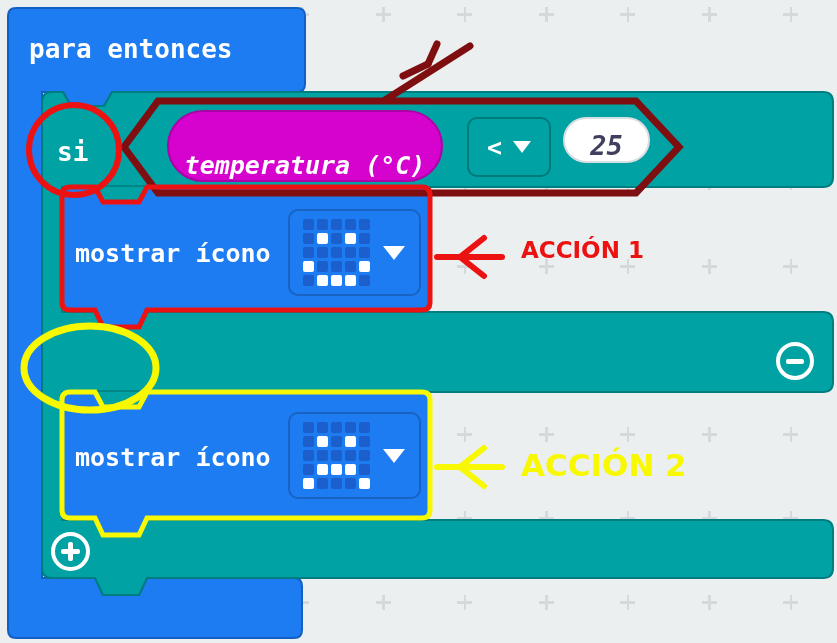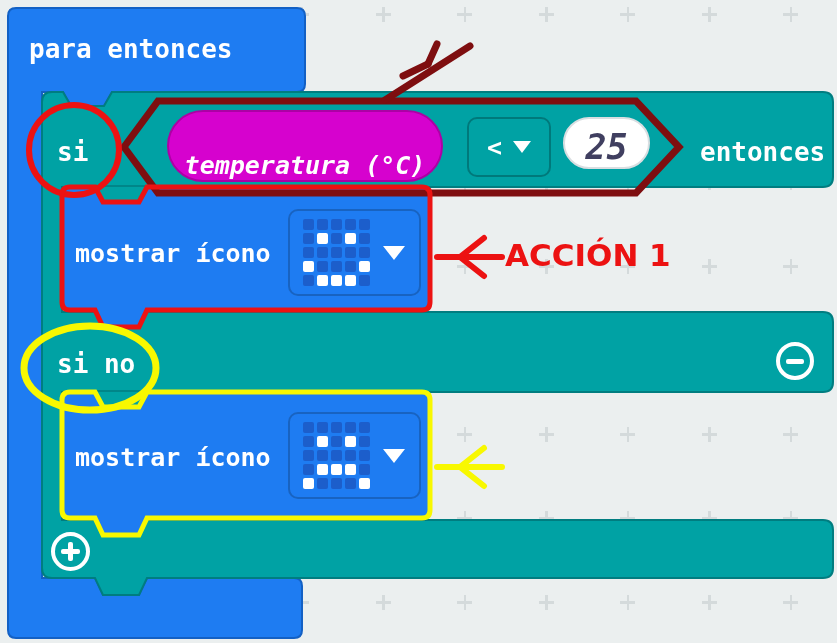--- a/index.html
+++ b/index.html
@@ -42,23 +42,23 @@
   }
   .dropdown{
     position:absolute;z-index:2;left:467px;top:117px;width:84px;height:60px;
     border-radius:10px;border:2px solid rgba(0,0,0,0.25);box-sizing:border-box;
     display:flex;align-items:center;justify-content:center;gap:11px;
     color:#fff;font-size:25px;font-weight:bold;
   }
   .caret{width:0;height:0;border-left:11px solid transparent;border-right:11px solid transparent;border-top:14px solid #fff;}
   .caret.small{border-left-width:9px;border-right-width:9px;border-top-width:12px;}
   .pill.number{
-    left:563px;top:117px;width:87px;height:52px;border-radius:31px;
+    left:563px;top:117px;width:87px;height:46px;border-radius:31px;
     background:#fff;border:2px solid #d9dee1;box-sizing:border-box;
-    color:var(--c-number_text);font-size:35px;
+    color:var(--c-number_text);font-size:27px;
   }
   .icon-field{
     position:absolute;z-index:2;width:133px;height:87px;left:288px;
     border-radius:10px;border:2px solid rgba(0,0,0,0.2);box-sizing:border-box;
     display:flex;align-items:center;padding-left:13px;
   }
   .icon-field .led-grid{display:grid;grid-template-columns:repeat(5,11px);grid-auto-rows:11px;gap:3px;}
   .icon-field .caret{margin-left:13px;}
   .cell{width:11px;height:11px;border-radius:2px;background:var(--c-cell_dark);}
   .cell.lit{background:#fff;}
@@ -71,21 +71,21 @@
   .btn-minus .bar{width:18px;height:5px;background:#fff;border-radius:2px;}
   .btn-plus{left:51px;top:532px;width:31px;height:31px;}
   .btn-plus .vbar{position:absolute;width:5px;height:19px;background:#fff;border-radius:2px;}
   .btn-plus .hbar{position:absolute;width:19px;height:5px;background:#fff;border-radius:2px;}
 
   .anno-label{
     position:absolute;z-index:4;font-family:"DejaVu Sans","Liberation Sans",sans-serif;
     font-weight:bold;white-space:nowrap;
   }
   .lbl-condicion{left:462px;top:27px;font-size:34px;color:var(--c-maroon);}
-  .lbl-accion1{left:505px;top:237px;font-size:31px;color:var(--c-red);}
+  .lbl-accion1{left:521px;top:237px;font-size:23px;color:var(--c-red);}
   .lbl-accion2{left:521px;top:447px;font-size:31px;color:var(--c-yellow);}
 </style>
 </head>
 <body>
 
 <div class="stage">
 
   <div class="layer" id="grid-layer">
       <div class="plus-mark" style="left: 49.5px; top: 6.5px;"></div>
       <div class="plus-mark" style="left: 131px; top: 6.5px;"></div>
@@ -193,21 +193,20 @@
 
   <div class="dropdown" style="background:var(--c-teal);">
     <span>&lt;</span>
     <span class="caret small"></span>
   </div>
 
   <div class="pill number">
     <span>25</span>
   </div>
 
-  <div class="blk-label f26" style="left:700px;top:137px;">entonces</div>
 
   <div class="blk-label f25" style="left:75px;top:239px;">mostrar ícono</div>
   <div class="icon-field" style="top:209px;background:var(--c-blue);">
     <div class="led-grid">
         <div class="cell"></div>
         <div class="cell"></div>
         <div class="cell"></div>
         <div class="cell"></div>
         <div class="cell"></div>
         <div class="cell"></div>
@@ -227,21 +226,20 @@
         <div class="cell lit"></div>
         <div class="cell"></div>
         <div class="cell lit"></div>
         <div class="cell lit"></div>
         <div class="cell lit"></div>
         <div class="cell"></div>
       </div>
     <span class="caret"></span>
   </div>
 
-  <div class="blk-label f26" style="left:57px;top:349px;">si no</div>
   <div class="round-btn btn-minus">
     <span class="bar"></span>
   </div>
 
   <div class="blk-label f25" style="left:75px;top:443px;">mostrar ícono</div>
   <div class="icon-field" style="top:412px;background:var(--c-blue);">
     <div class="led-grid">
         <div class="cell"></div>
         <div class="cell"></div>
         <div class="cell"></div>
@@ -291,14 +289,15 @@
     </g>
     <ellipse class="anno-yellow" stroke-width="7" cx="90" cy="368" rx="66" ry="42"></ellipse>
     <path class="anno-yellow" stroke-width="5" d="M70,392 H95 L103,407 H139 L147,392 H422 Q430,392 430,400 V510 Q430,518 422,518 H147 L139,535 H103 L95,518 H70 Q62,518 62,510 V400 Q62,392 70,392 Z"></path>
     <g class="anno-yellow round" stroke-width="6">
       <path d="M437,467 H502"></path>
       <path d="M484,448 L460,467 L484,486"></path>
     </g>
   </svg>
 
   <div class="anno-label lbl-accion1">ACCIÓN 1</div>
+  <div class="anno-label lbl-accion2">ACCIÓN 2</div>
 
 </div>
 
 </body></html>

